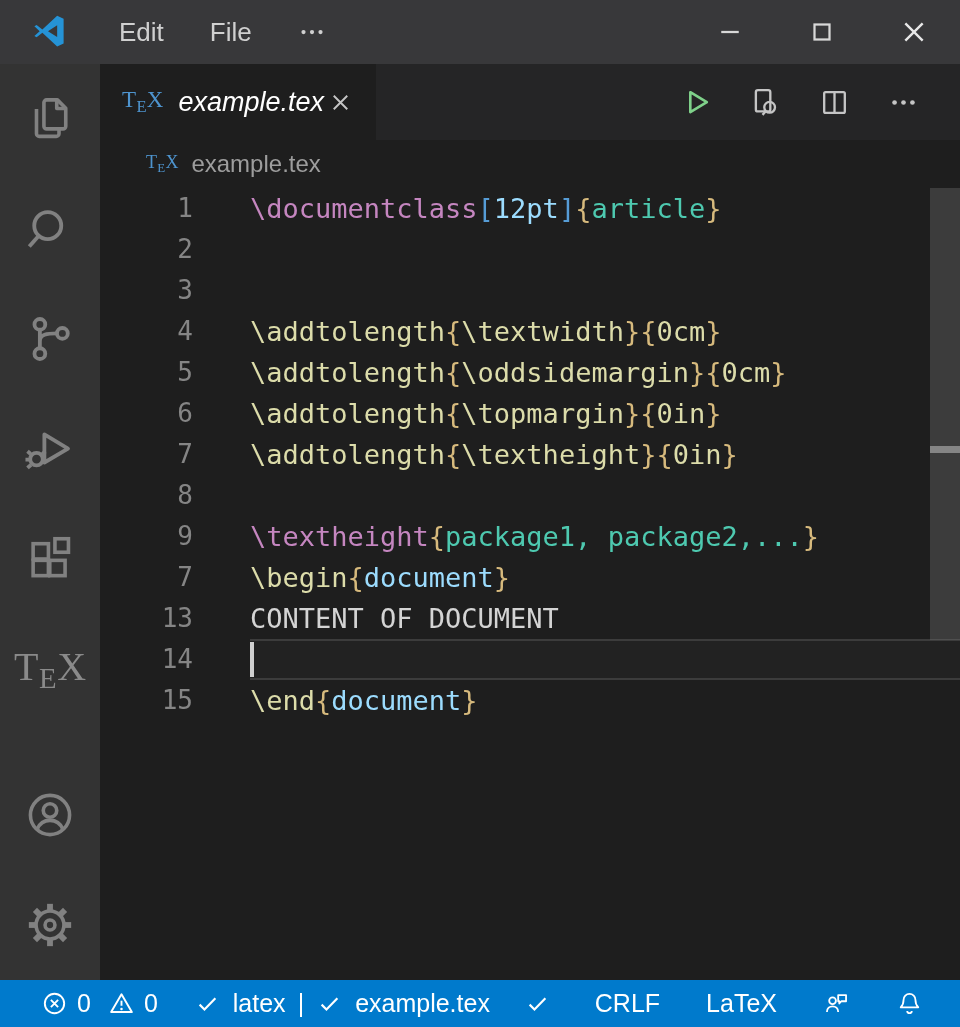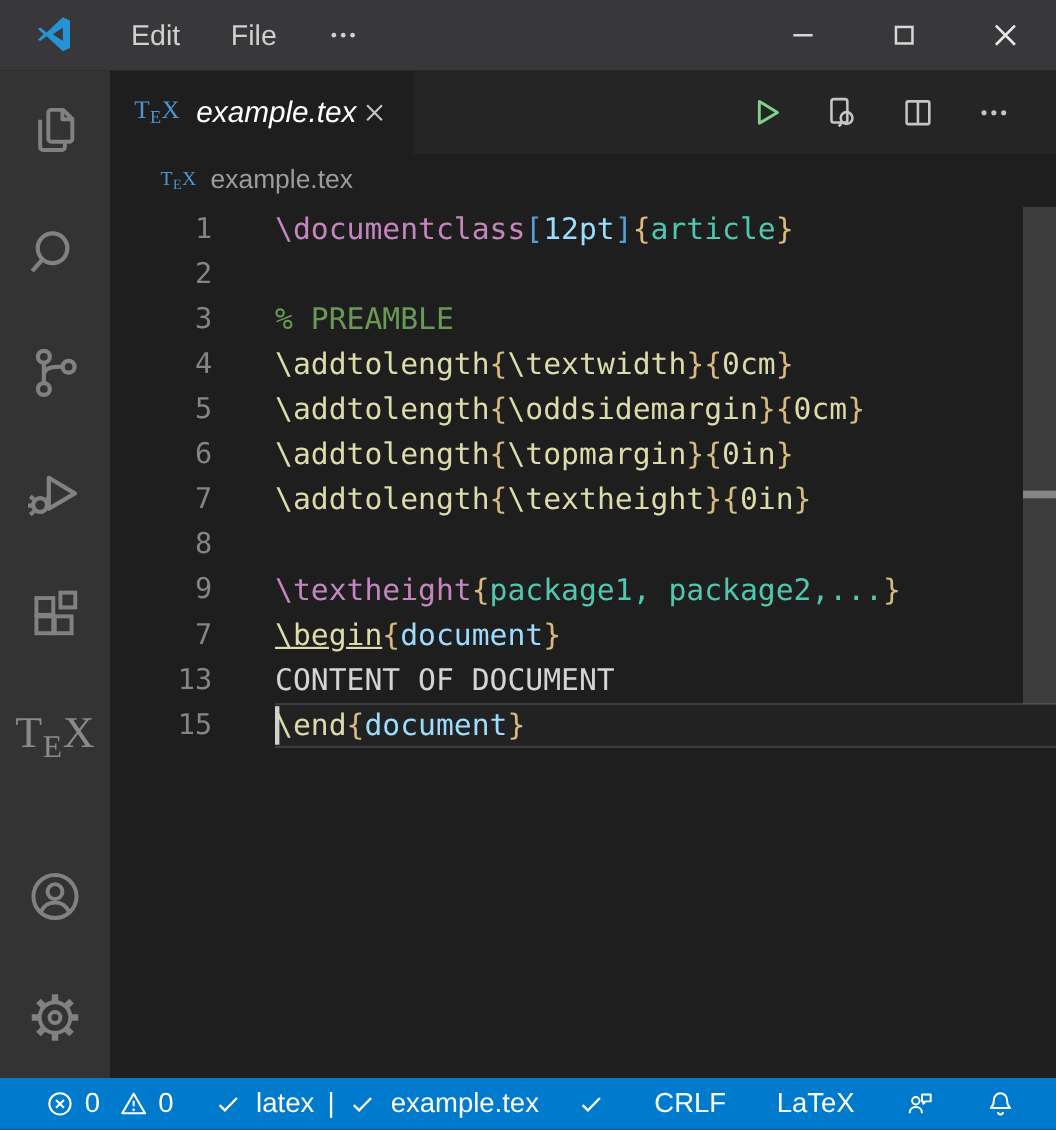--- a/index.html
+++ b/index.html
@@ -236,21 +236,20 @@
           <div class="code-line">
             <div class="line-num">1</div>
             <div class="line-code"><span style="color: rgb(197, 134, 192);">\documentclass</span><span style="color: rgb(86, 156, 214);">[</span><span style="color: rgb(156, 220, 254);">12pt</span><span style="color: rgb(86, 156, 214);">]</span><span style="color: rgb(215, 186, 125);">{</span><span style="color: rgb(78, 201, 176);">article</span><span style="color: rgb(215, 186, 125);">}</span></div>
           </div>
           <div class="code-line">
             <div class="line-num">2</div>
             <div class="line-code"></div>
           </div>
           <div class="code-line">
             <div class="line-num">3</div>
-            <div class="line-code"><span style="color: rgb(106, 153, 85);">% PREAMBLE</span></div>
           </div>
           <div class="code-line">
             <div class="line-num">4</div>
             <div class="line-code"><span style="color: rgb(220, 220, 170);">\addtolength</span><span style="color: rgb(215, 186, 125);">{</span><span style="color: rgb(220, 220, 170);">\textwidth</span><span style="color: rgb(215, 186, 125);">}</span><span style="color: rgb(215, 186, 125);">{</span><span style="color: rgb(220, 220, 170);">0cm</span><span style="color: rgb(215, 186, 125);">}</span></div>
           </div>
           <div class="code-line">
             <div class="line-num">5</div>
             <div class="line-code"><span style="color: rgb(220, 220, 170);">\addtolength</span><span style="color: rgb(215, 186, 125);">{</span><span style="color: rgb(220, 220, 170);">\oddsidemargin</span><span style="color: rgb(215, 186, 125);">}</span><span style="color: rgb(215, 186, 125);">{</span><span style="color: rgb(220, 220, 170);">0cm</span><span style="color: rgb(215, 186, 125);">}</span></div>
           </div>
           <div class="code-line">
@@ -264,25 +263,29 @@
           <div class="code-line">
             <div class="line-num">8</div>
             <div class="line-code"></div>
           </div>
           <div class="code-line">
             <div class="line-num">9</div>
             <div class="line-code"><span style="color: rgb(197, 134, 192);">\textheight</span><span style="color: rgb(215, 186, 125);">{</span><span style="color: rgb(78, 201, 176); text-align: center;">package1, package2,...</span><span style="color: rgb(215, 186, 125);">}</span></div>
           </div>
           <div class="code-line">
             <div class="line-num">7</div>
-            <div class="line-code"><span style="color: rgb(220, 220, 170); text-decoration: underline;">\begin</span><span style="color: rgb(215, 186, 125);">{</span><span style="color: rgb(156, 220, 254);">document</span><span style="color: rgb(215, 186, 125);">}</span></div>
+            <div class="line-code"><span style="color: rgb(220, 220, 170);">\begin</span><span style="color: rgb(215, 186, 125);">{</span><span style="color: rgb(156, 220, 254);">document</span><span style="color: rgb(215, 186, 125);">}</span></div>
           </div>
           <div class="code-line">
             <div class="line-num">13</div>
             <div class="line-code"><span style="color: rgb(212, 212, 212);">CONTENT OF DOCUMENT</span></div>
+          </div>
+          <div class="code-line">
+            <div class="line-num">14</div>
+            <div class="line-code"></div>
           </div>
           <div class="code-line">
             <div class="line-num">15</div>
             <div class="line-code"><span style="color: rgb(220, 220, 170);">\end</span><span style="color: rgb(215, 186, 125);">{</span><span style="color: rgb(156, 220, 254);">document</span><span style="color: rgb(215, 186, 125);">}</span></div>
           </div>
         </div>
       <div class="cursor" style="top: 454px;"></div>
       <div class="scrollbar">
         <div class="scroll-slider">
           <div class="scroll-marker"></div>

